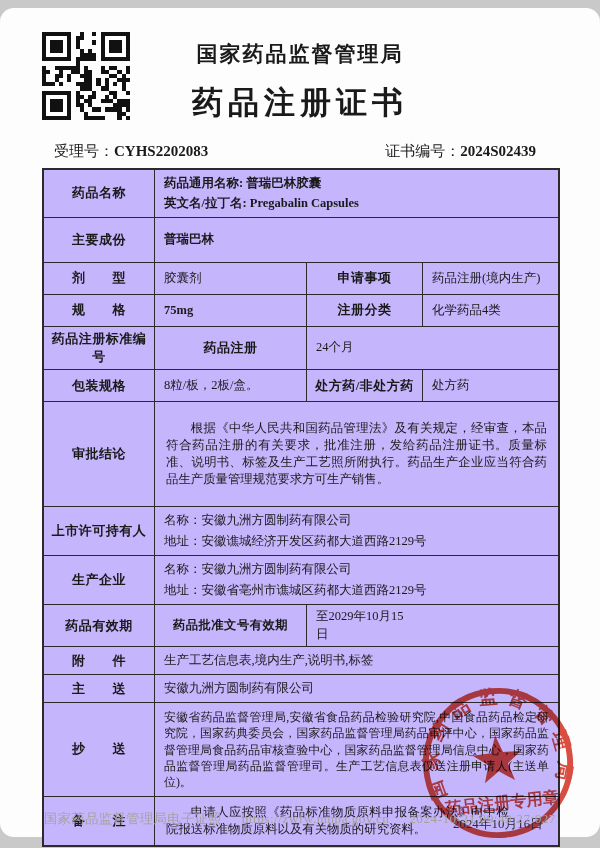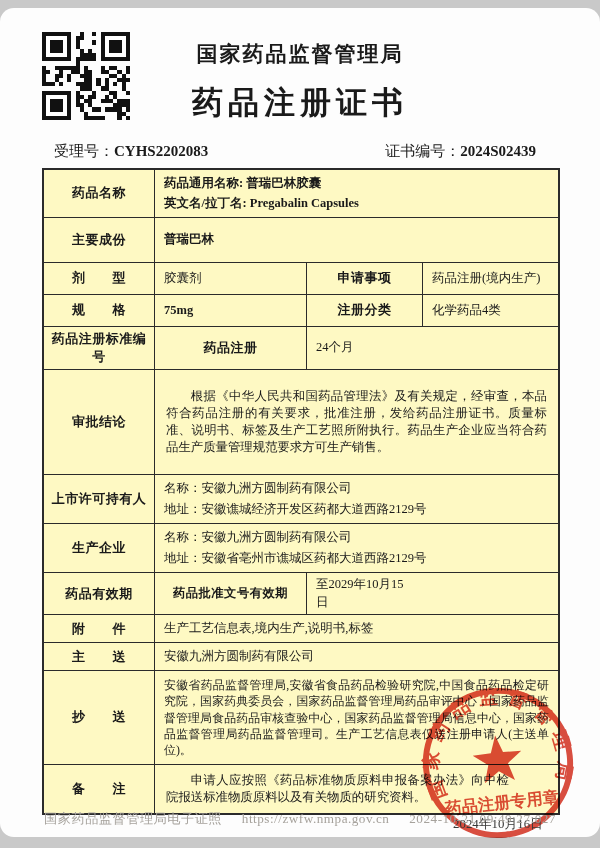--- a/index.html
+++ b/index.html
@@ -16,21 +16,21 @@
   
   .qr{position:absolute;left:42px;top:24px;width:88px;height:88px;}
   .qr svg{shape-rendering:crispEdges;}
   .header{text-align:center;padding-top:32px;}
   .agency-title{margin:0;font-size:21px;font-weight:bold;letter-spacing:2px;
     font-family:"Liberation Sans","DejaVu Sans",sans-serif;}
   .cert-title{margin:14px 0 0 0;font-size:31px;font-weight:bold;letter-spacing:5px;}
   .ref-line{display:flex;justify-content:space-between;margin:18px 64px 0 54px;font-size:15px;}
   .ref-line .num{font-weight:bold;}
   
-  .cert-table{margin:7px 40px 0 42px;border:2px solid #2b2b2b;background:#fef9c3;}
+  .cert-table{margin:7px 40px 0 42px;border:2px solid #2b2b2b;background:#c4b5fd;}
   .row{display:grid;border-top:1.5px solid #2b2b2b;}
   .row:first-child{border-top:none;}
   .r2{grid-template-columns:110px 1fr;}
   .r4{grid-template-columns:110px 152px 116px 1fr;}
   .cell{border-left:1.5px solid #2b2b2b;display:flex;flex-direction:column;
     justify-content:center;padding:3px 9px;font-size:12.5px;line-height:1.4;min-width:0;}
   .row .cell:first-child{border-left:none;}
   .label{align-items:center;text-align:center;font-weight:bold;font-size:13px;
     padding:3px 2px;letter-spacing:.5px;}
   .bold{font-weight:bold;}
@@ -247,20 +247,26 @@
       <div class="cell label">注册分类</div>
       <div class="cell">化学药品4类</div>
     </div>
 
     <div class="row r4 row-mid">
       <div class="cell label">药品注册标准编号</div>
       <div class="cell label">药品注册</div>
       <div class="cell">24个月</div>
     </div>
 
+    <div class="row r4 row-mid">
+      <div class="cell label">包装规格</div>
+      <div class="cell">8粒/板，2板/盒。</div>
+      <div class="cell label">处方药/非处方药</div>
+      <div class="cell">处方药</div>
+    </div>
 
     <div class="row r2 row-conclusion">
       <div class="cell label">审批结论</div>
       <div class="cell">
         <p class="para">根据《中华人民共和国药品管理法》及有关规定，经审查，本品符合药品注册的有关要求，批准注册，发给药品注册证书。质量标准、说明书、标签及生产工艺照所附执行。药品生产企业应当符合药品生产质量管理规范要求方可生产销售。</p>
       </div>
     </div>
 
     <div class="row r2 row-company">
       <div class="cell label">上市许可持有人</div>

